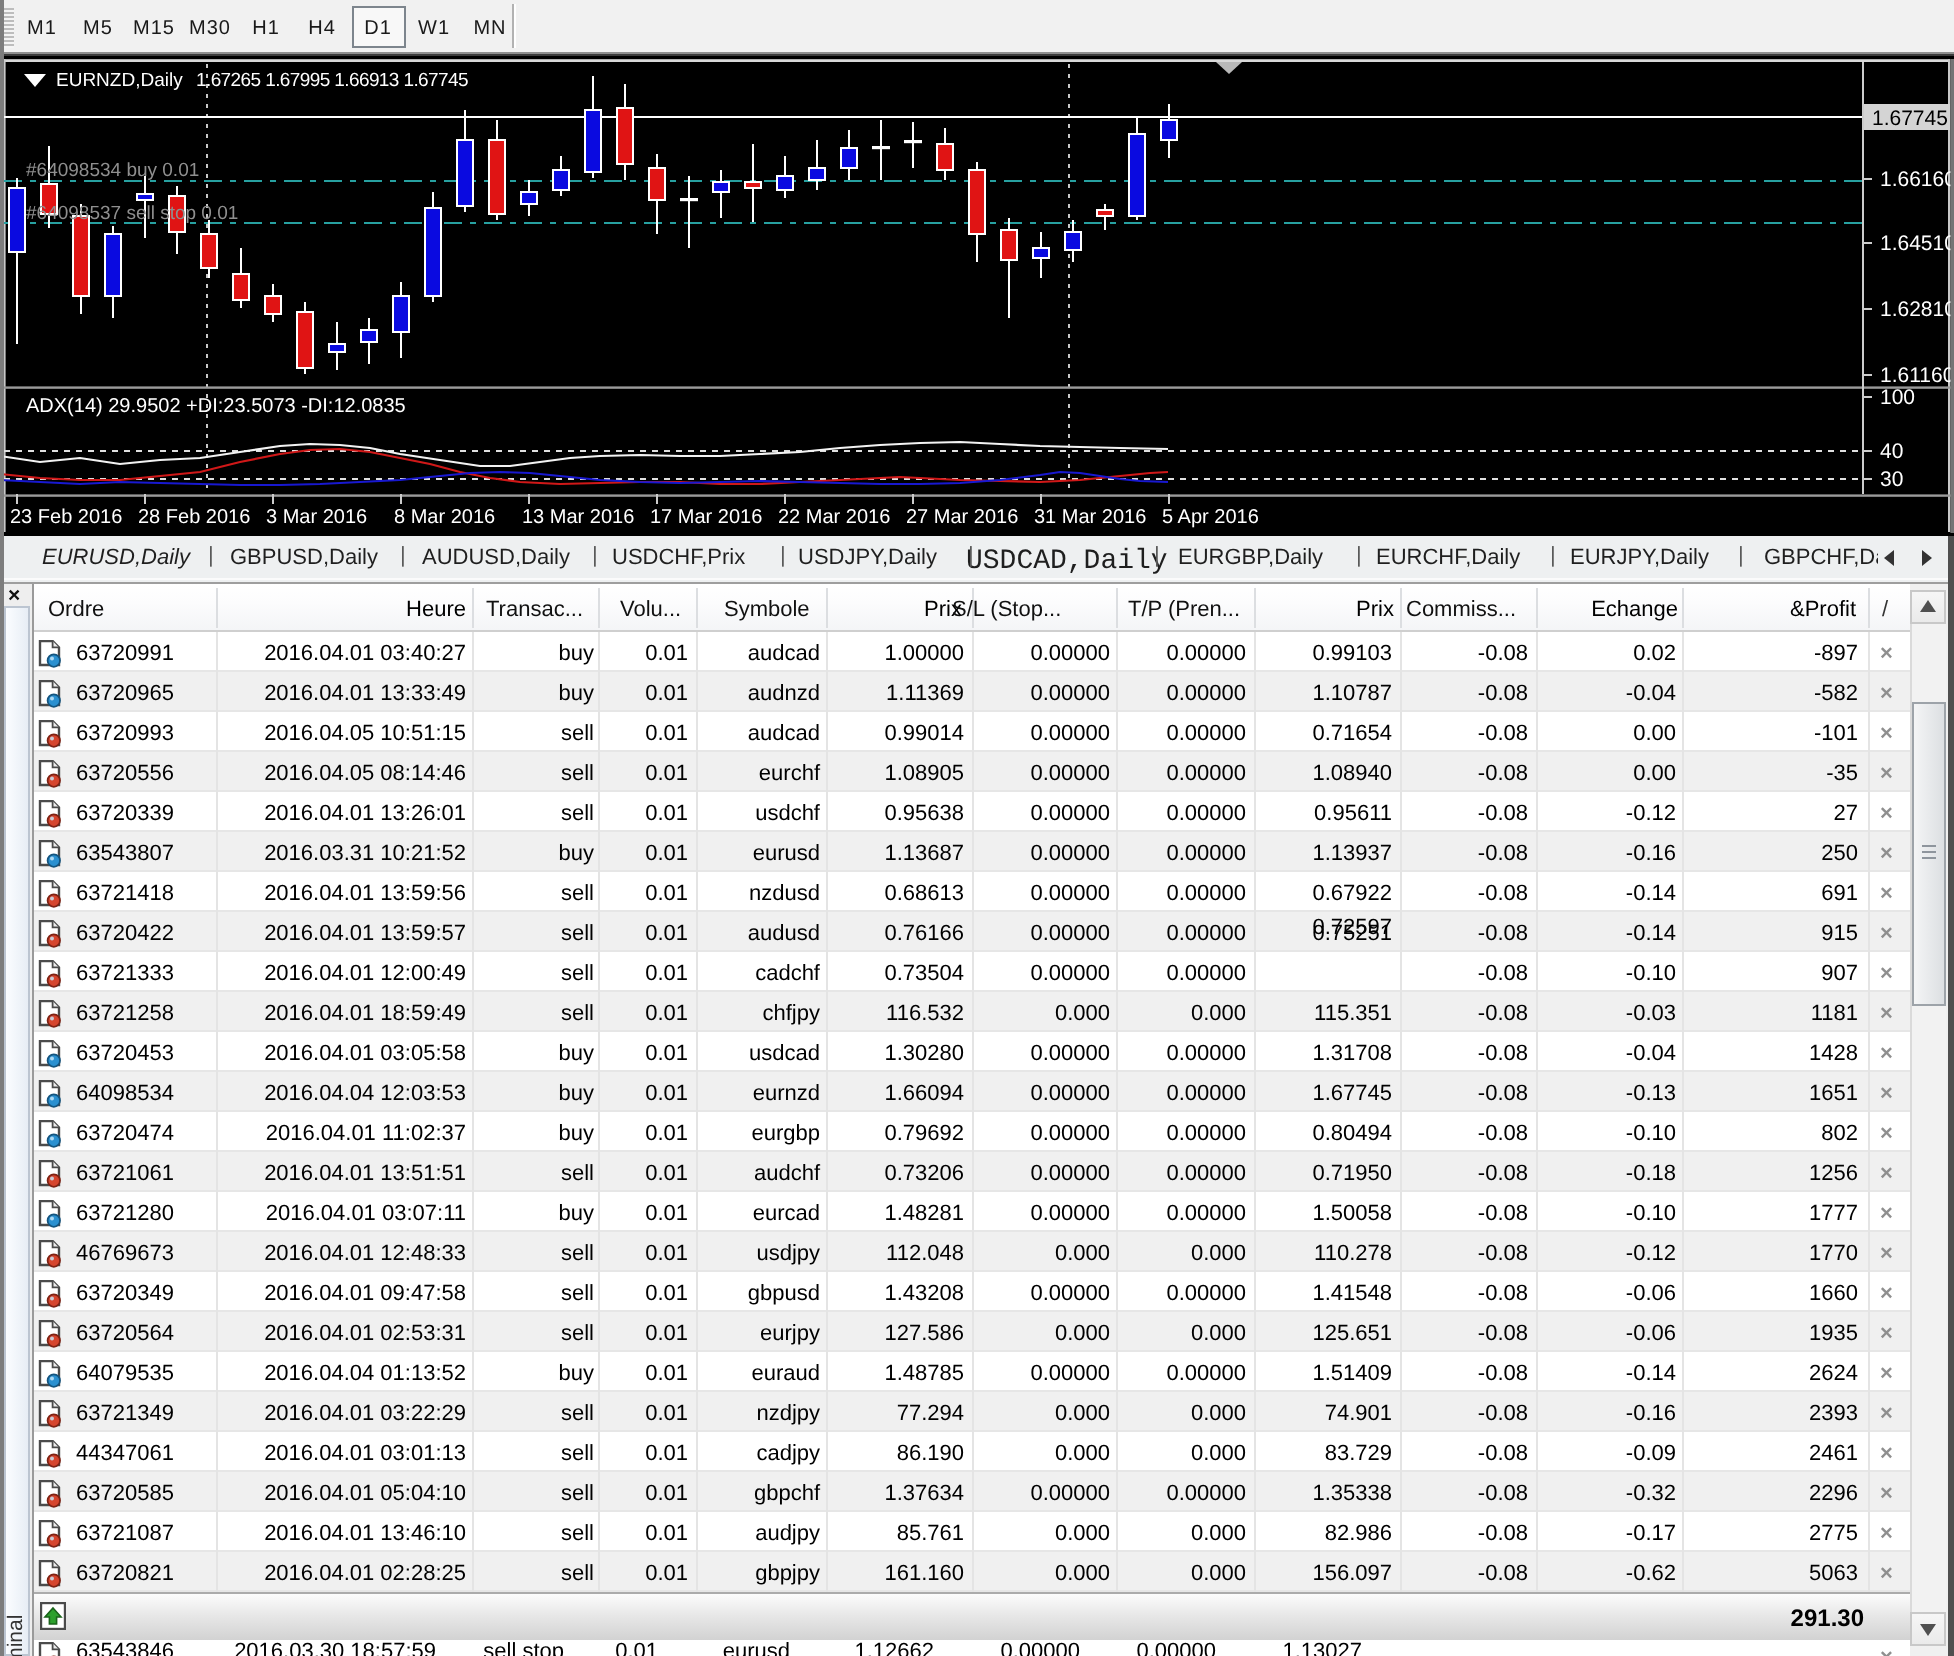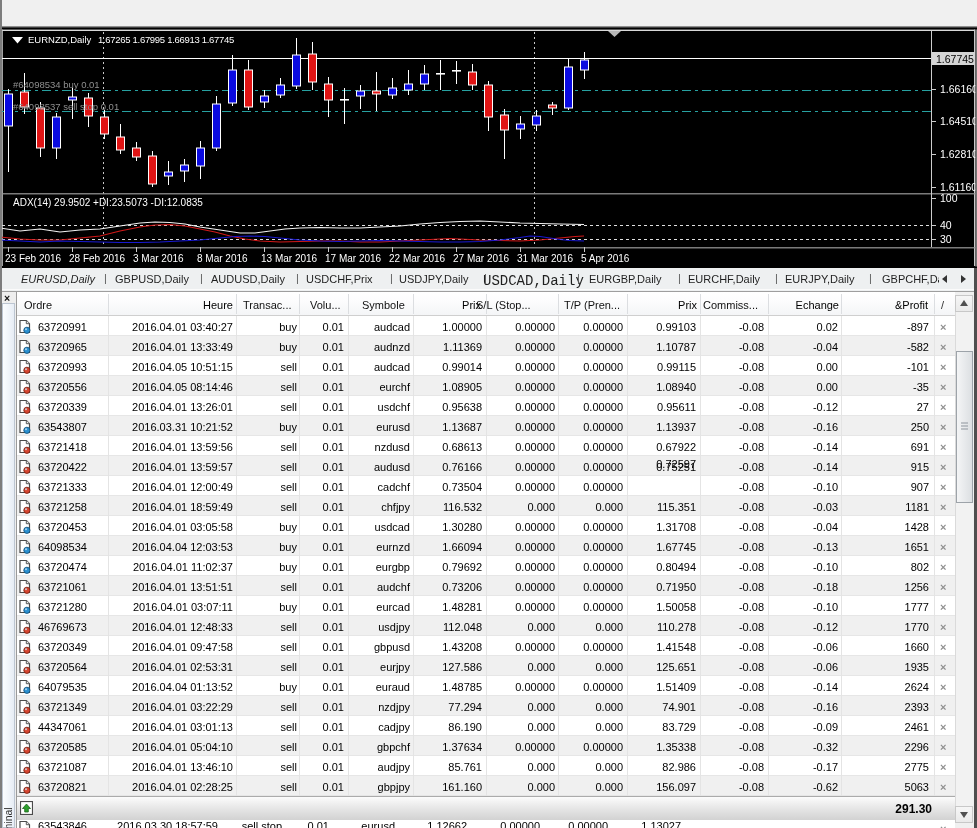--- a/index.html
+++ b/index.html
@@ -1,19 +1,34 @@
 <!DOCTYPE html>
 <html><head><meta charset="utf-8"><style>
 html,body{margin:0;padding:0;width:977px;height:828px;overflow:hidden;background:#f0f0f0;
 font-family:"Liberation Sans",sans-serif;}
 *{box-sizing:content-box}
 span,div{line-height:normal}
 </style></head>
 <body>
 <div style="position:relative;width:977px;height:828px">
+    <div style="position:absolute;left:0;top:0;width:977px;height:26px;background:#f1f1f1">
+      <div style="position:absolute;left:2px;top:4px;width:5px;height:20px;background:repeating-linear-gradient(180deg,#bdbdbd 0 1px,#f4f4f4 1px 2px)"></div>
+      <div style="position:absolute;left:1px;top:9px;width:40px;text-align:center;font-size:10px;letter-spacing:0.5px;color:#1a1a1a">M1</div>
+      <div style="position:absolute;left:29px;top:9px;width:40px;text-align:center;font-size:10px;letter-spacing:0.5px;color:#1a1a1a">M5</div>
+      <div style="position:absolute;left:57px;top:9px;width:40px;text-align:center;font-size:10px;letter-spacing:0.5px;color:#1a1a1a">M15</div>
+      <div style="position:absolute;left:85px;top:9px;width:40px;text-align:center;font-size:10px;letter-spacing:0.5px;color:#1a1a1a">M30</div>
+      <div style="position:absolute;left:113px;top:9px;width:40px;text-align:center;font-size:10px;letter-spacing:0.5px;color:#1a1a1a">H1</div>
+      <div style="position:absolute;left:141px;top:9px;width:40px;text-align:center;font-size:10px;letter-spacing:0.5px;color:#1a1a1a">H4</div>
+      <div style="position:absolute;left:176px;top:3px;width:27px;height:21px;border:1px solid #7d858d;background:#f8f8f8;box-sizing:border-box"></div>
+      <div style="position:absolute;left:169px;top:9px;width:40px;text-align:center;font-size:10px;letter-spacing:0.5px;color:#1a1a1a">D1</div>
+      <div style="position:absolute;left:197px;top:9px;width:40px;text-align:center;font-size:10px;letter-spacing:0.5px;color:#1a1a1a">W1</div>
+      <div style="position:absolute;left:225px;top:9px;width:40px;text-align:center;font-size:10px;letter-spacing:0.5px;color:#1a1a1a">MN</div>
+      <div style="position:absolute;left:256px;top:2px;width:1px;height:22px;background:#b2b2b2"></div>
+      <div style="position:absolute;left:257px;top:2px;width:1px;height:22px;background:#ffffff"></div>
+    </div>
     <div style="position:absolute;left:0;top:26px;width:977px;height:1px;background:#8f8f8f"></div>
     <div style="position:absolute;left:0;top:27px;width:977px;height:1px;background:#3c3c3c"></div>
     <svg width="977" height="240" style="position:absolute;left:0;top:28px" font-family="Liberation Sans, sans-serif">
       <rect x="0" y="0" width="977" height="240" fill="#000000"></rect>
       <rect x="2" y="1.6" width="973" height="1.4" fill="#d8d8d8"></rect>
       <rect x="1.6" y="1.6" width="1.2" height="236.4" fill="#c9c9c9"></rect>
       <rect x="974" y="1.6" width="1.2" height="236.4" fill="#c9c9c9"></rect>
       <line x1="103.5" y1="4" x2="103.5" y2="219" stroke="#c8c8c8" stroke-width="1" stroke-dasharray="2 3"></line>
       <line x1="534.5" y1="4" x2="534.5" y2="219" stroke="#c8c8c8" stroke-width="1" stroke-dasharray="2 3"></line>
       <line x1="2" y1="30.5" x2="931" y2="30.5" stroke="#ffffff" stroke-width="1"></line>
@@ -249,21 +264,21 @@
       <circle cx="7" cy="9.3" r="1" fill="#c6e4f6" opacity="0.85"></circle>
     </svg>
     <span style="position:absolute;left:38px;top:361px;font-size:11px;color:#000">63720993</span>
     <span style="position:absolute;right:744px;top:361px;font-size:11px;color:#000">2016.04.05 10:51:15</span>
     <span style="position:absolute;right:680px;top:361px;font-size:11px;color:#000">sell</span>
     <span style="position:absolute;right:633px;top:361px;font-size:11px;color:#000">0.01</span>
     <span style="position:absolute;right:567px;top:361px;font-size:11px;color:#000">audcad</span>
     <span style="position:absolute;right:495px;top:361px;font-size:11px;color:#000">0.99014</span>
     <span style="position:absolute;right:422px;top:361px;font-size:11px;color:#000">0.00000</span>
     <span style="position:absolute;right:354px;top:361px;font-size:11px;color:#000">0.00000</span>
-    <span style="position:absolute;right:281px;top:361px;font-size:11px;color:#000">0.99115</span>
+    <span style="position:absolute;right:281px;top:361px;font-size:11px;color:#000">0.71654</span>
     <span style="position:absolute;right:213px;top:361px;font-size:11px;color:#000">-0.08</span>
     <span style="position:absolute;right:139px;top:361px;font-size:11px;color:#000">0.00</span>
     <span style="position:absolute;right:48px;top:361px;font-size:11px;color:#000">-101</span>
     <span style="position:absolute;left:940px;top:361px;font-size:11px;color:#8f8f8f;font-weight:bold">×</span>
     <div style="position:absolute;left:17px;top:376px;width:938px;height:20px;background:#f0f0f0;border-bottom:1px solid #e6e6e6;box-sizing:border-box"></div>
     <svg width="15" height="15" style="position:absolute;left:19px;top:380px">
       <path d="M1,0.5 h6.3 l3.2,3.2 v8.8 h-9.5 z" fill="#ffffff" stroke="#4b4b4b" stroke-width="1.2"></path>
       <path d="M7.3,0.5 v3.2 h3.2" fill="#ececec" stroke="#4b4b4b" stroke-width="0.9"></path>
       <circle cx="7.9" cy="10.3" r="3.1" fill="#d6452e" stroke="#7e2214" stroke-width="0.9"></circle>
       <circle cx="7" cy="9.3" r="1" fill="#c6e4f6" opacity="0.85"></circle>

